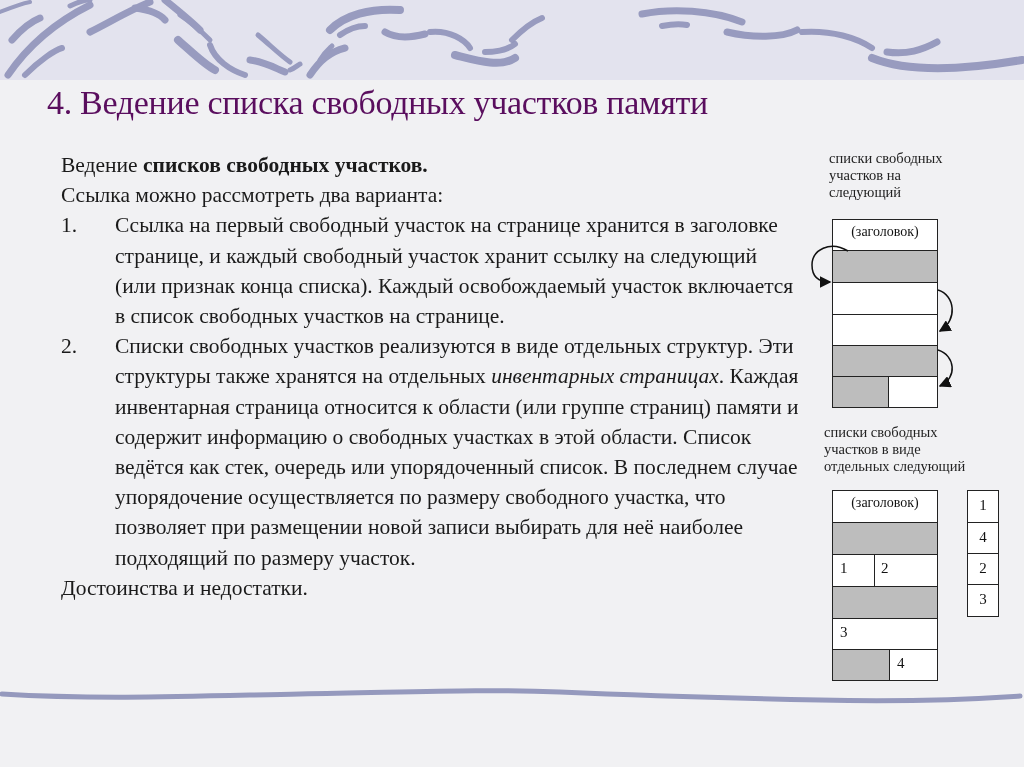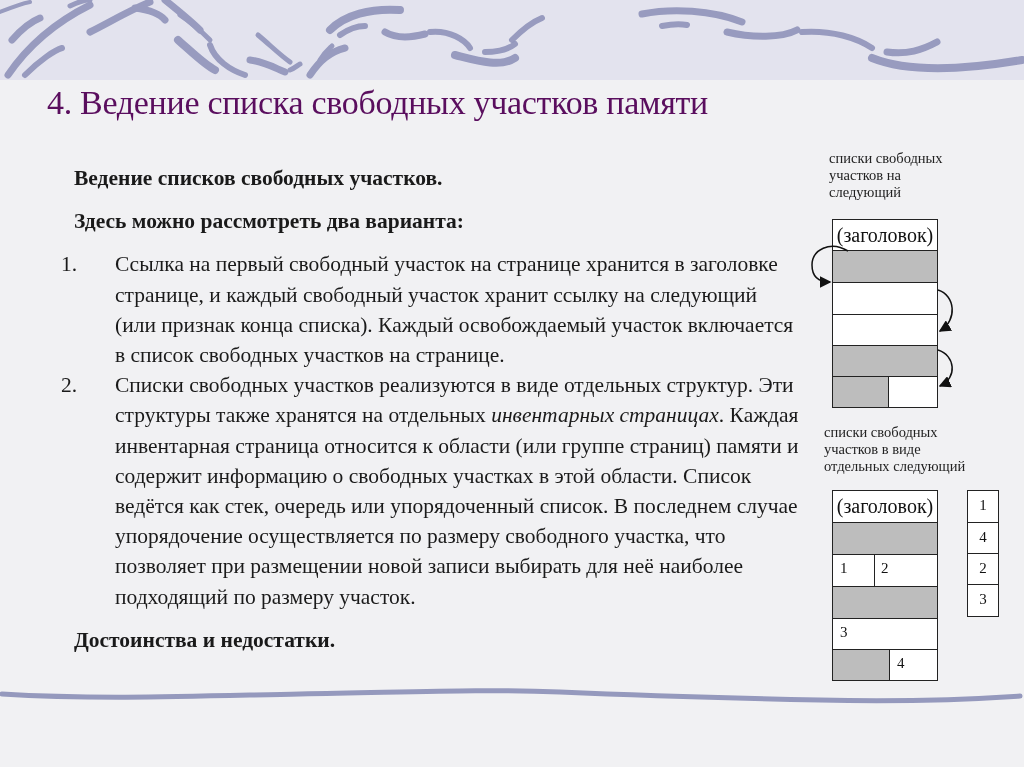--- a/index.html
+++ b/index.html
@@ -16,38 +16,38 @@
   .band svg { position:absolute; left:0; top:0; }
   .title {
     position:absolute; left:47px; top:84px;
     font-size:34px; color:#5a0e5e; letter-spacing:-0.3px;
     white-space:nowrap;
   }
   .body-text {
     position:absolute; left:61px; top:150px; width:740px;
     font-size:21.5px; line-height:30.2px; color:#1a1a1a;
   }
-  .body-text p { margin:13px;font-weight:bold; }
+  .body-text p { margin:0; }
   .item { position:relative; padding-left:54px; }
   .item .num { position:absolute; left:0; top:0; }
   .bottom-rule { position:absolute; left:0; top:680px; }
   .diag-label {
     position:absolute; font-size:14.5px; line-height:17px; color:#222;margin-left:7px;
   }
   .box {
     position:absolute; border:1.5px solid #222; background:#fff; box-sizing:border-box;
   }
   .row {
     position:absolute; left:0; right:0; border-top:1.5px solid #222; box-sizing:border-box;
   }
   .gray { background:#bdbdbd; }
   .white { background:#fff; }
   .hdr-text {
     position:absolute; left:0; right:0; top:4px; text-align:center;
-    font-size:20px;
+    font-size:14px;
   }
   .cell-num { position:absolute; top:5px; font-size:15px; }
   .split { position:absolute; top:0; bottom:0; border-left:1.5px solid #222; }
   .stack-cell {
     position:absolute; left:0; right:0; height:31.5px; box-sizing:border-box;
     text-align:center; font-size:15px; padding-top:6px;
   }
   .stack-cell + .stack-cell { border-top:1.5px solid #222; }
   .arrows { position:absolute; left:0; top:0; pointer-events:none; }
 </style>
@@ -89,21 +89,21 @@
       <path d="M375 52 C 395 55, 410 50, 425 42" stroke-width="7"></path>
       <path d="M360 58 C 390 70, 440 72, 510 60" stroke-width="8"></path>
     </g>
   </svg>
 </div>
 
 <div class="title">4. Ведение списка свободных участков памяти</div>
 
 <div class="body-text">
   <p><span>Ведение </span><b>списков свободных участков.</b></p>
-  <p>Здесь можно рассмотреть два варианта:</p>
+  <p>Ссылка можно рассмотреть два варианта:</p>
   <div class="item">
     <span class="num">1.</span>
     <span>Ссылка на первый свободный участок на странице хранится в заголовке странице, и каждый свободный участок хранит ссылку на следующий (или признак конца списка). Каждый освобождаемый участок включается в список свободных участков на странице.</span>
   </div>
   <div class="item">
     <span class="num">2.</span>
     <span>Списки свободных участков реализуются в виде отдельных структур. Эти структуры также хранятся на отдельных </span><i>инвентарных страницах</i><span>. Каждая инвентарная страница относится к области (или группе страниц) памяти и содержит информацию о свободных участках в этой области. Список ведётся как стек, очередь или упорядоченный список. В последнем случае упорядочение осуществляется по размеру свободного участка, что позволяет при размещении новой записи выбирать для неё наиболее подходящий по размеру участок.</span>
   </div>
   <p>Достоинства и недостатки.</p>
 </div>

